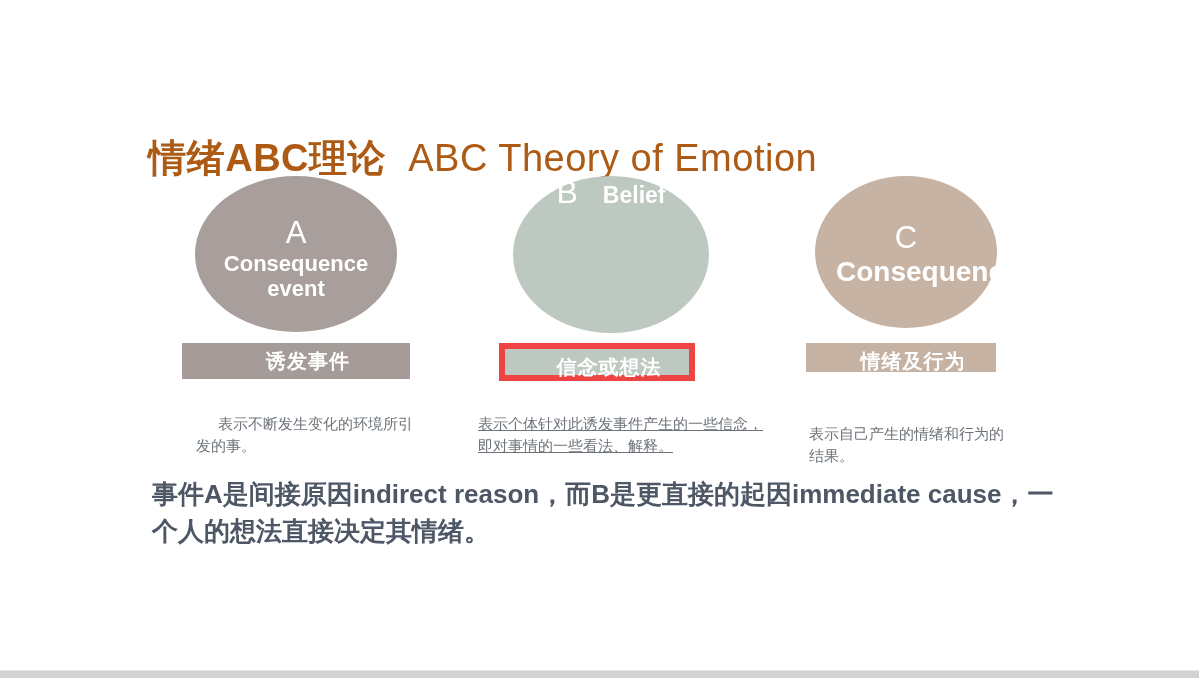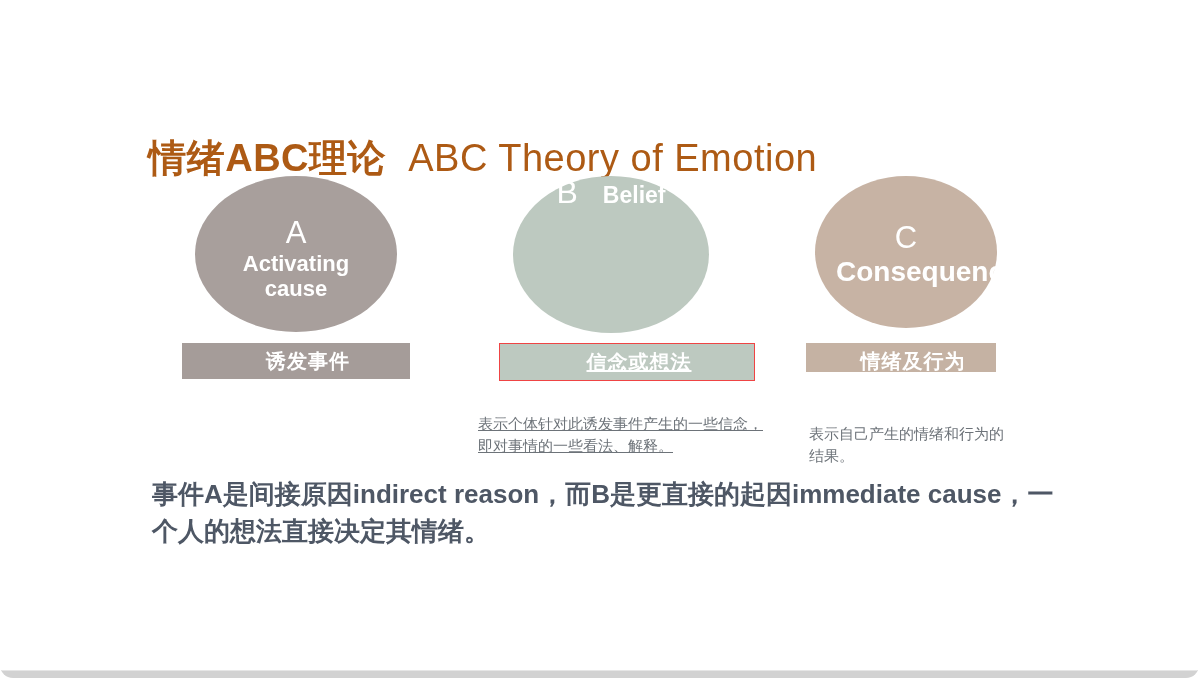--- a/index.html
+++ b/index.html
@@ -10,21 +10,20 @@
   }
   body {
     font-family: "Liberation Sans", "DejaVu Sans", sans-serif;
   }
   #slide {
     position: relative;
     width: 1199px;
     height: 678px;
     background: #ffffff;
     overflow: hidden;
-    border-radius: 13px;
   }
 
   
   #slide-title {
     position: absolute;
     left: 104px;
     top: 93px;
     font-size: 38px;
     line-height: 1.15;
     letter-spacing: 0.5px;
@@ -116,26 +115,25 @@
     top: 167px;
     width: 228px;
     height: 36px;
     line-height: 36px;
     background: #a59c99;
   }
   .col-b .label-bar {
     position: absolute;
     left: 4px;
     top: 167px;
-    width: 256px;
+    width: 196px;
     height: 38px;
     line-height: 36px;
     background: #bdc9c0;
-    border: 1px solid #ef4444;
-    text-decoration: underline;
+    border: 6px solid #ef4444;
   }
   .col-c .label-bar {
     position: absolute;
     left: 0px;
     top: 167px;
     width: 190px;
     height: 29px;
     line-height: 36px;
     background: #c5b2a3;
   }
@@ -195,23 +193,24 @@
 
 <div id="slide">
 
   <div id="slide-title">
     <span class="cn">情绪ABC理论</span><span>  </span><span class="en">ABC Theory of Emotion</span>
   </div>
 
   <div class="column col-a">
     <div class="ellipse">
       <span class="letter">A</span>
-      <span class="word">Activating cause</span>
+      <span class="word">Consequence event</span>
     </div>
     <div class="label-bar">诱发事件</div>
+    <div class="desc">表示不断发生变化的环境所引发的事。</div>
   </div>
 
   <div class="column col-b">
     <div class="ellipse">
       <span class="letter">B</span>
       <span class="word">Belief</span>
     </div>
     <div class="label-bar">信念或想法</div>
     <div class="desc">表示个体针对此诱发事件产生的一些信念，即对事情的一些看法、解释。</div>
   </div>

